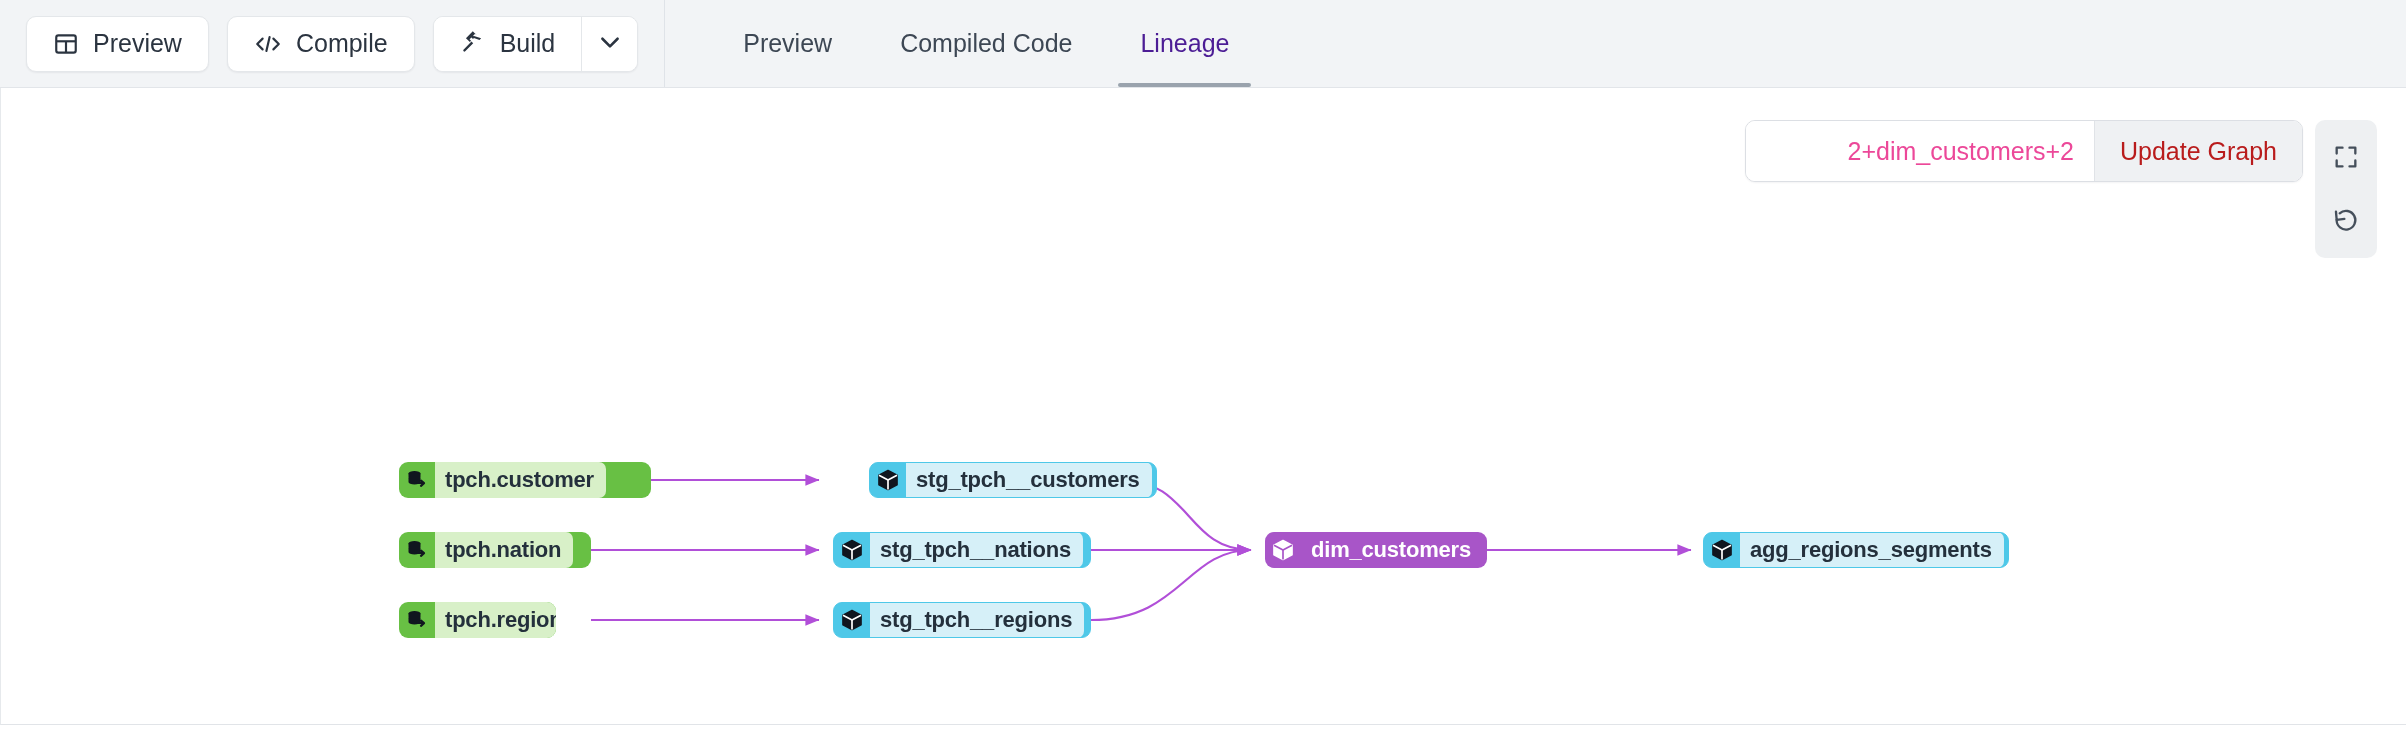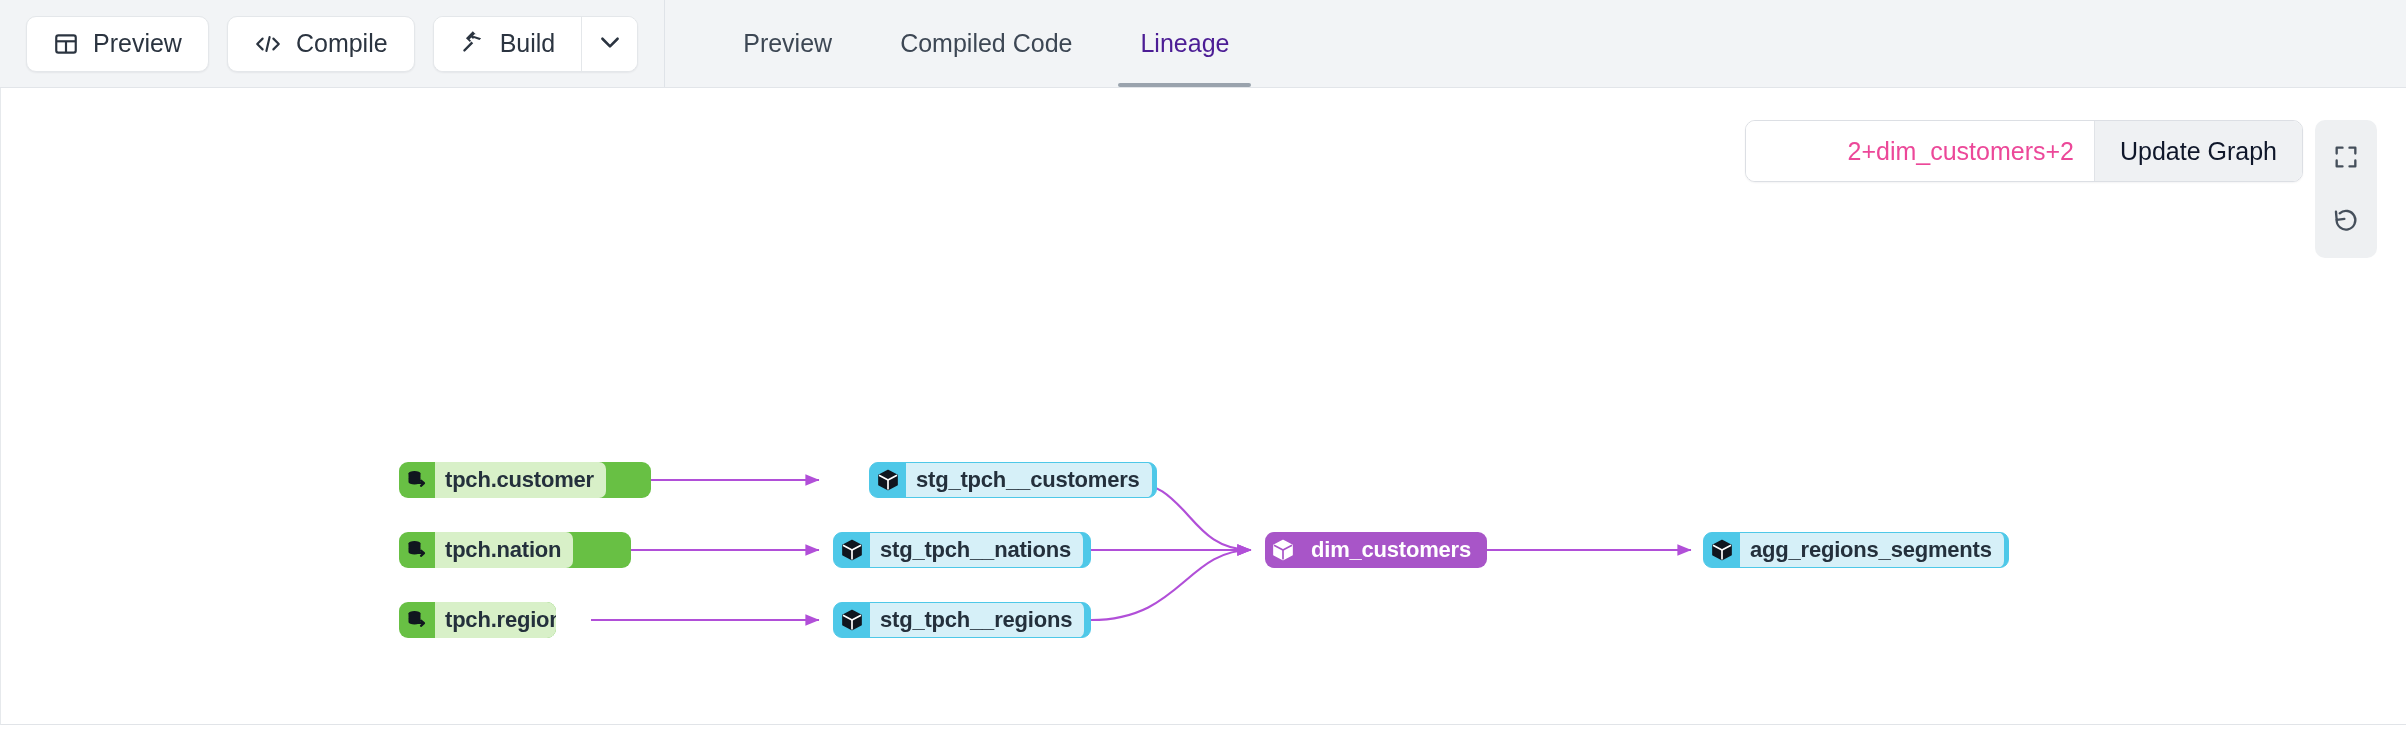--- a/index.html
+++ b/index.html
@@ -135,21 +135,21 @@
     padding: 0 20px;
     font-family: "Liberation Sans", sans-serif;
     background: #ffffff;
     text-align: right;
   }
   .update-btn {
     width: 208px;
     background: #eff1f3;
     border: none;
     border-left: 1px solid #e0e3e7;
-    color: #0f172a;
+    color: #b91c1c;
     font-size: 25px;
     font-family: "Liberation Sans", sans-serif;
     cursor: pointer;
   }
 
   .side-controls {
     position: absolute;
     left: 2314px; top: 32px;
     width: 62px;
     background: #eef0f2;
@@ -295,21 +295,21 @@
           <svg width="24" height="24" viewBox="0 0 24 24">
             <ellipse cx="9.5" cy="5.5" rx="6" ry="2.4" fill="#10161f"></ellipse>
             <path d="M3.5 5.5 v4 a6 2.4 0 0 0 12 0 v-4 z" fill="#10161f"></path>
             <path d="M3.5 10 v4 a6 2.4 0 0 0 12 0 v-4 z" fill="#10161f"></path>
             <path d="M12 15 h6 M16 12.6 l3 2.6 -3 2.6" stroke="#10161f" stroke-width="2.2" fill="none" stroke-linecap="round" stroke-linejoin="round"></path>
           </svg>
         </span>
         <span class="nlabel">tpch.customer</span>
       </div>
 
-      <div class="node source" style="left:398px; top:444px; width:232px;">
+      <div class="node source" style="left:398px; top:444px; width:192px;">
         <span class="nico">
           <svg width="24" height="24" viewBox="0 0 24 24">
             <ellipse cx="9.5" cy="5.5" rx="6" ry="2.4" fill="#10161f"></ellipse>
             <path d="M3.5 5.5 v4 a6 2.4 0 0 0 12 0 v-4 z" fill="#10161f"></path>
             <path d="M3.5 10 v4 a6 2.4 0 0 0 12 0 v-4 z" fill="#10161f"></path>
             <path d="M12 15 h6 M16 12.6 l3 2.6 -3 2.6" stroke="#10161f" stroke-width="2.2" fill="none" stroke-linecap="round" stroke-linejoin="round"></path>
           </svg>
         </span>
         <span class="nlabel">tpch.nation</span>
       </div>

